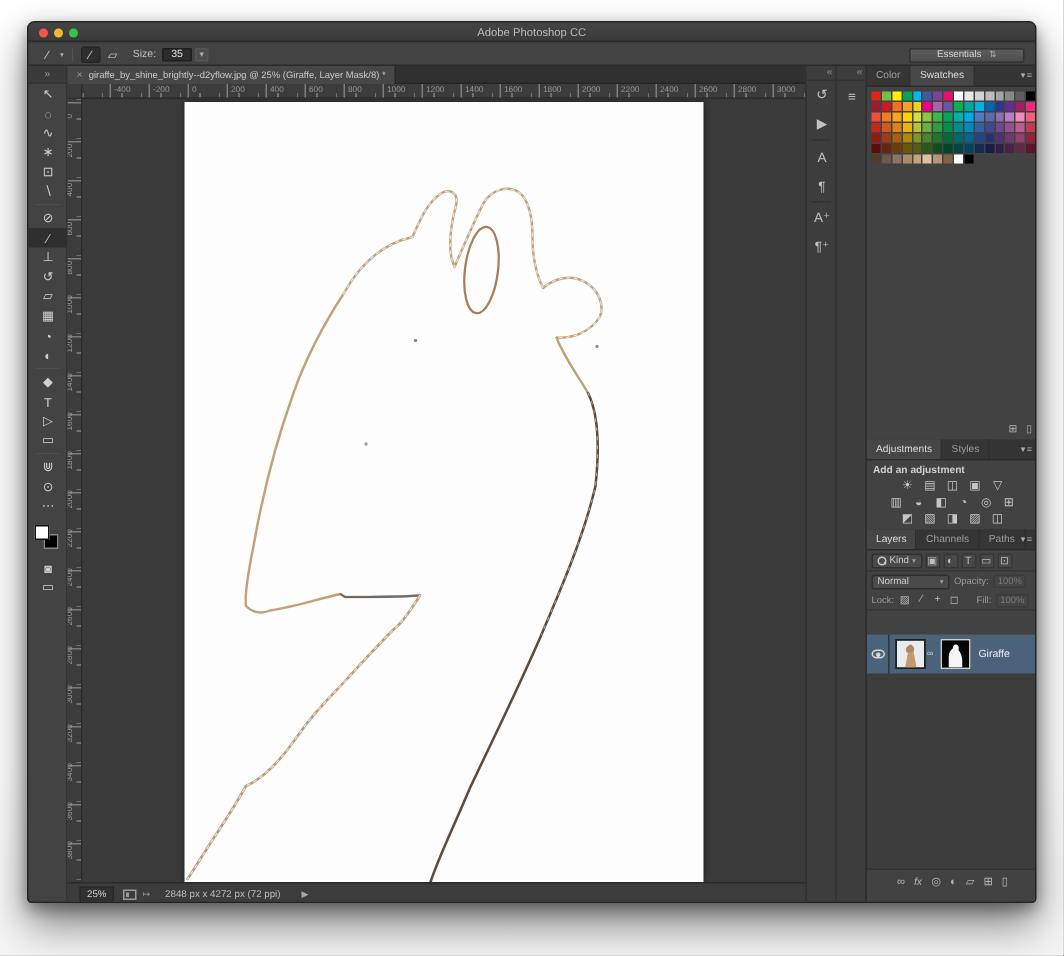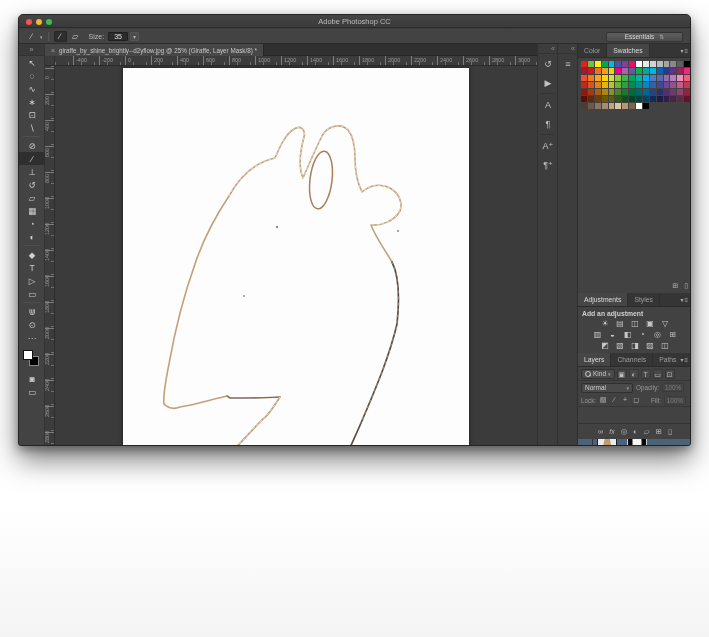--- a/index.html
+++ b/index.html
@@ -1,18 +1,18 @@
 <!DOCTYPE html>
 <html><head>
 <meta charset="utf-8">
 <style>
   * { margin:0; padding:0; box-sizing:border-box; }
   html,body { width:709px; height:637px; background:#fff; font-family:"Liberation Sans","DejaVu Sans",sans-serif; overflow:hidden; }
   .page { position:relative; width:709px; height:637px; background:linear-gradient(#ffffff 80%, #f4f4f4); }
-  .window { position:absolute; left:18px; top:14px; width:673px; height:432px; background:#3d3d3d;
+  .window { position:absolute; left:18px; top:14px; width:673px; height:588px; background:#3d3d3d;
             border:1px solid #242424; border-radius:5px 5px 3px 3px;
             box-shadow:0 14px 28px rgba(0,0,0,.5), 0 4px 10px rgba(0,0,0,.35); overflow:hidden; }
   
   .titlebar { position:absolute; left:0; top:0; right:0; height:13px; background:linear-gradient(#454545,#3a3a3a); border-bottom:1px solid #2a2a2a; }
   .tl { position:absolute; top:3.5px; width:6px; height:6px; border-radius:50%; }
   .tl.r { left:7px;  background:#f4544e; } .tl.y { left:17px; background:#f6b62d; } .tl.g { left:27px; background:#39c149; }
   .wtitle { position:absolute; left:0; right:0; top:2px; text-align:center; font-size:7.5px; color:#bdbdbd; }
   
   .optionsbar { position:absolute; left:0; top:14px; right:0; height:15px; background:#434343; border-bottom:1px solid #2b2b2b; }
   .ob-group { position:absolute; top:2px; height:11px; display:flex; align-items:center; gap:2px; }

